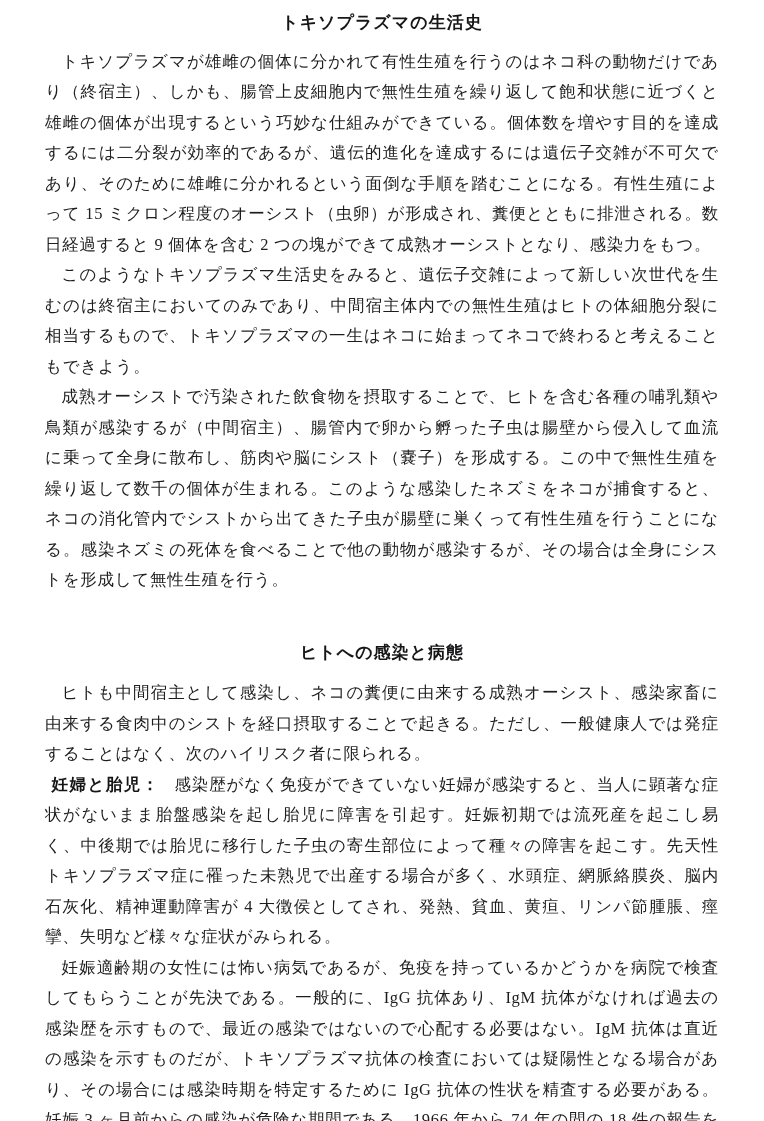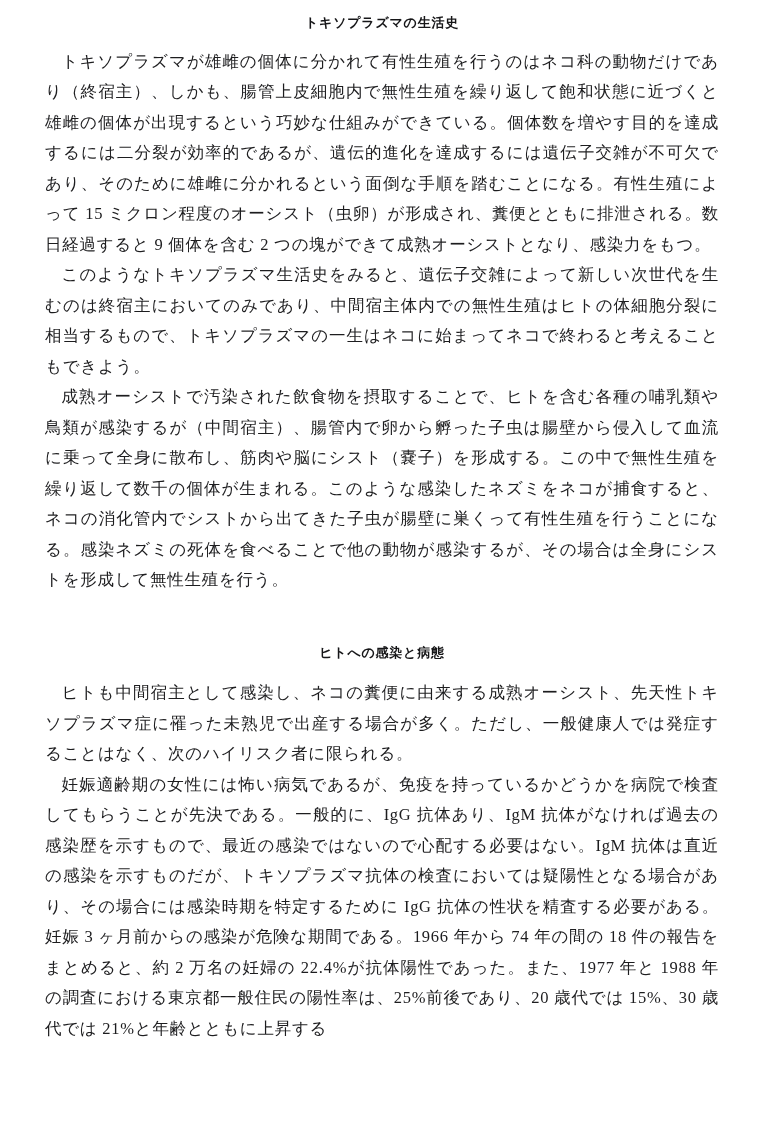--- a/index.html
+++ b/index.html
@@ -20,21 +20,21 @@
     background: #ffffff;
     color: #1d1d1f;
     font-family: "Liberation Serif", "DejaVu Serif", serif;
     font-size: 16.5px;
     line-height: 30.5px;
     letter-spacing: 0.045em;
   }
   .section-heading {
     margin: 0 0 8px 0;
     text-align: center;
-    font-size: 13px;
+    font-size: 17px;
     font-weight: bold;
     letter-spacing: 0.06em;
     color: #161618;
   }
   .section-heading.second {
     margin-top: 42px;
     margin-bottom: 10px;
   }
   .para {
     margin: 0;
@@ -63,19 +63,20 @@
     <p class="para">トキソプラズマが雄雌の個体に分かれて有性生殖を行うのはネコ科の動物だけであり（終宿主）、しかも、腸管上皮細胞内で無性生殖を繰り返して飽和状態に近づくと雄雌の個体が出現するという巧妙な仕組みができている。個体数を増やす目的を達成するには二分裂が効率的であるが、遺伝的進化を達成するには遺伝子交雑が不可欠であり、そのために雄雌に分かれるという面倒な手順を踏むことになる。有性生殖によって 15 ミクロン程度のオーシスト（虫卵）が形成され、糞便とともに排泄される。数日経過すると 9 個体を含む 2 つの塊ができて成熟オーシストとなり、感染力をもつ。</p>
 
     <p class="para">このようなトキソプラズマ生活史をみると、遺伝子交雑によって新しい次世代を生むのは終宿主においてのみであり、中間宿主体内での無性生殖はヒトの体細胞分裂に相当するもので、トキソプラズマの一生はネコに始まってネコで終わると考えることもできよう。</p>
 
     <p class="para">成熟オーシストで汚染された飲食物を摂取することで、ヒトを含む各種の哺乳類や鳥類が感染するが（中間宿主）、腸管内で卵から孵った子虫は腸壁から侵入して血流に乗って全身に散布し、筋肉や脳にシスト（嚢子）を形成する。この中で無性生殖を繰り返して数千の個体が生まれる。このような感染したネズミをネコが捕食すると、ネコの消化管内でシストから出てきた子虫が腸壁に巣くって有性生殖を行うことになる。感染ネズミの死体を食べることで他の動物が感染するが、その場合は全身にシストを形成して無性生殖を行う。</p>
   </section>
 
   <section>
     <h1 class="section-heading second">ヒトへの感染と病態</h1>
 
-    <p class="para">ヒトも中間宿主として感染し、ネコの糞便に由来する成熟オーシスト、先天性トキソプラズマ症に罹った未熟児で出産する場合が多く。ただし、一般健康人では発症することはなく、次のハイリスク者に限られる。</p>
+    <p class="para">ヒトも中間宿主として感染し、ネコの糞便に由来する成熟オーシスト、感染家畜に由来する食肉中のシストを経口摂取することで起きる。ただし、一般健康人では発症することはなく、次のハイリスク者に限られる。</p>
 
+    <p class="para risk"><span class="risk-label">妊婦と胎児：</span><span>感染歴がなく免疫ができていない妊婦が感染すると、当人に顕著な症状がないまま胎盤感染を起し胎児に障害を引起す。妊娠初期では流死産を起こし易く、中後期では胎児に移行した子虫の寄生部位によって種々の障害を起こす。先天性トキソプラズマ症に罹った未熟児で出産する場合が多く、水頭症、網脈絡膜炎、脳内石灰化、精神運動障害が 4 大徴侯としてされ、発熱、貧血、黄疸、リンパ節腫脹、痙攣、失明など様々な症状がみられる。</span></p>
 
     <p class="para">妊娠適齢期の女性には怖い病気であるが、免疫を持っているかどうかを病院で検査してもらうことが先決である。一般的に、IgG 抗体あり、IgM 抗体がなければ過去の感染歴を示すもので、最近の感染ではないので心配する必要はない。IgM 抗体は直近の感染を示すものだが、トキソプラズマ抗体の検査においては疑陽性となる場合があり、その場合には感染時期を特定するために IgG 抗体の性状を精査する必要がある。妊娠 3 ヶ月前からの感染が危険な期間である。1966 年から 74 年の間の 18 件の報告をまとめると、約 2 万名の妊婦の 22.4%が抗体陽性であった。また、1977 年と 1988 年の調査における東京都一般住民の陽性率は、25%前後であり、20 歳代では 15%、30 歳代では 21%と年齢とともに上昇する</p>
   </section>
 
 </main>
 
 </body></html>

